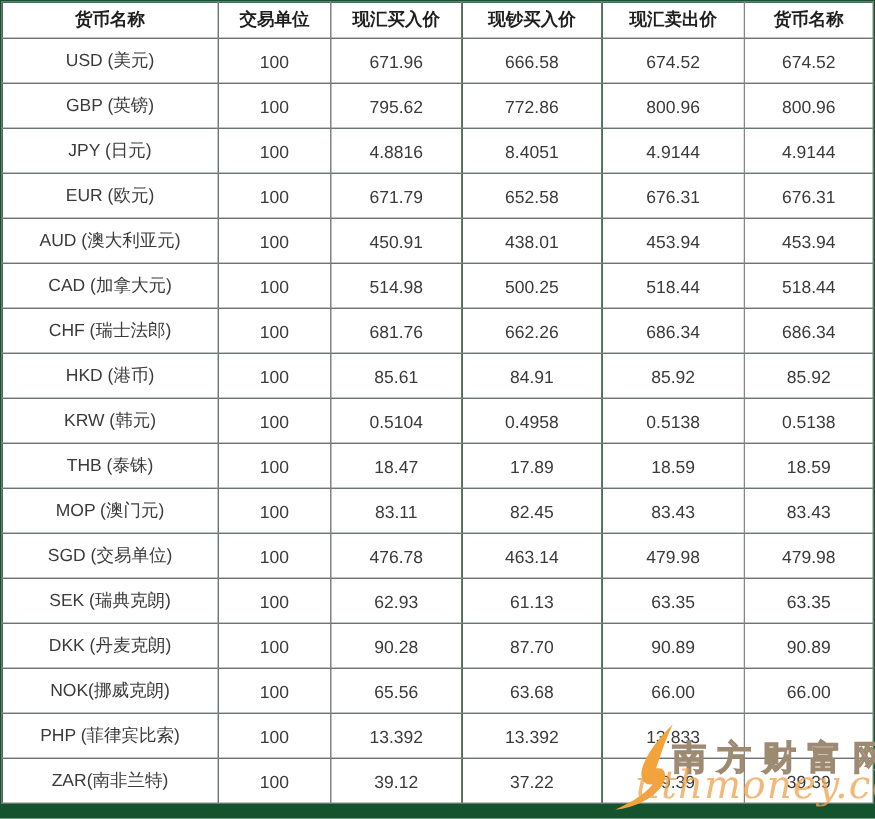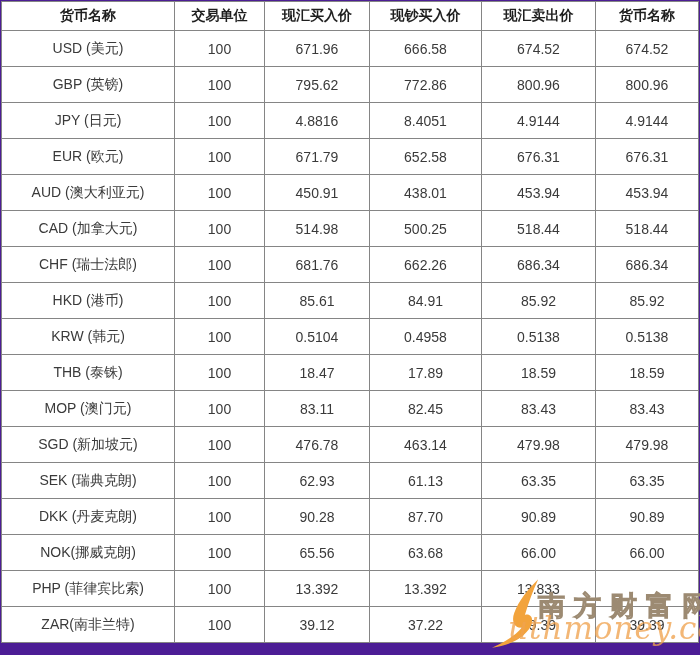--- a/index.html
+++ b/index.html
@@ -4,21 +4,21 @@
 <style>
   html, body {
     margin: 0;
     padding: 0;
     background: #ffffff;
   }
   .page {
     position: relative;
     width: 700px;
     height: 655px;
-    background: #4c1d95;
+    background: #14532d;
     overflow: hidden;
     font-family: "Liberation Sans", "DejaVu Sans", sans-serif;
   }
   table.rates {
     position: absolute;
     left: 1px;
     top: 1px;
     width: 697px;
     border-collapse: collapse;
     table-layout: fixed;
@@ -190,21 +190,21 @@
         </tr>
         <tr>
           <td>MOP (澳门元)</td>
           <td>100</td>
           <td>83.11</td>
           <td>82.45</td>
           <td>83.43</td>
           <td>83.43</td>
         </tr>
         <tr>
-          <td>SGD (新加坡元)</td>
+          <td>SGD (交易单位)</td>
           <td>100</td>
           <td>476.78</td>
           <td>463.14</td>
           <td>479.98</td>
           <td>479.98</td>
         </tr>
         <tr>
           <td>SEK (瑞典克朗)</td>
           <td>100</td>
           <td>62.93</td>

